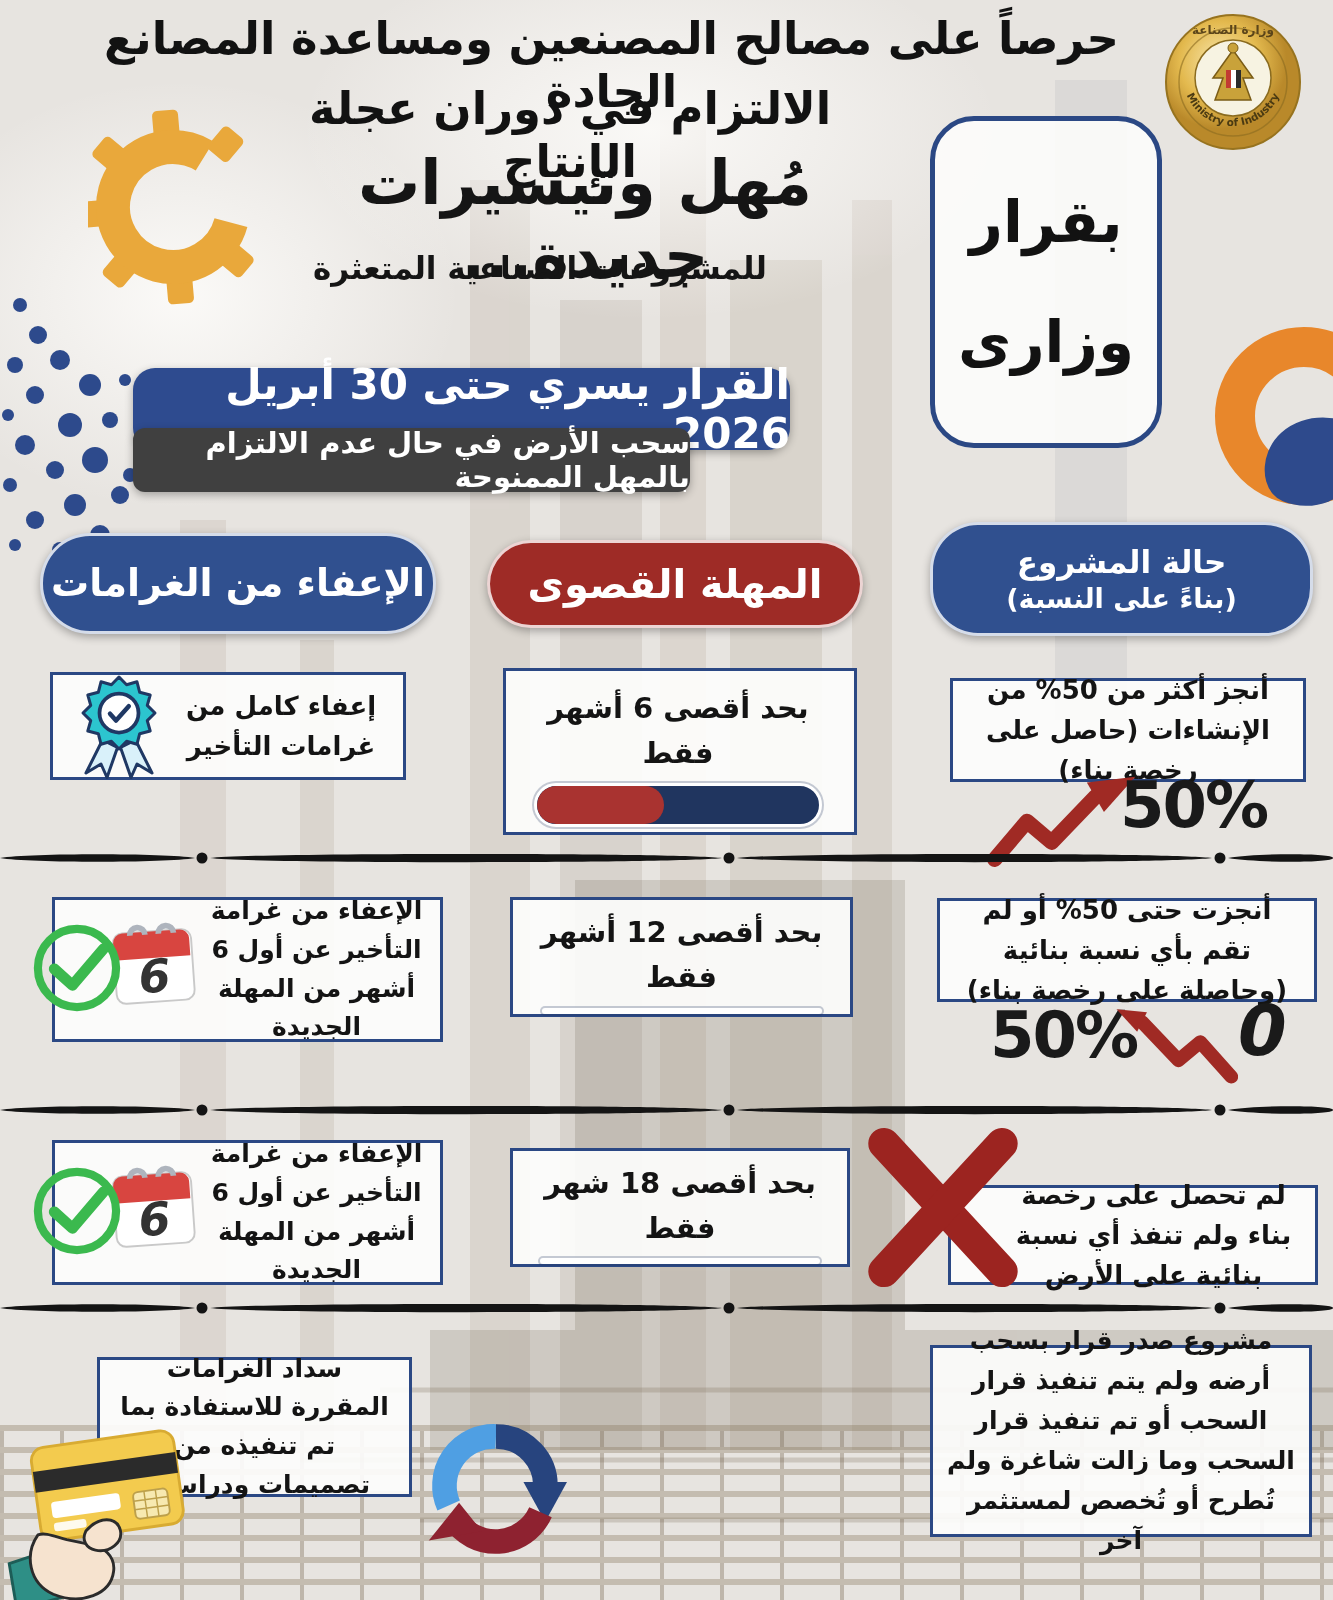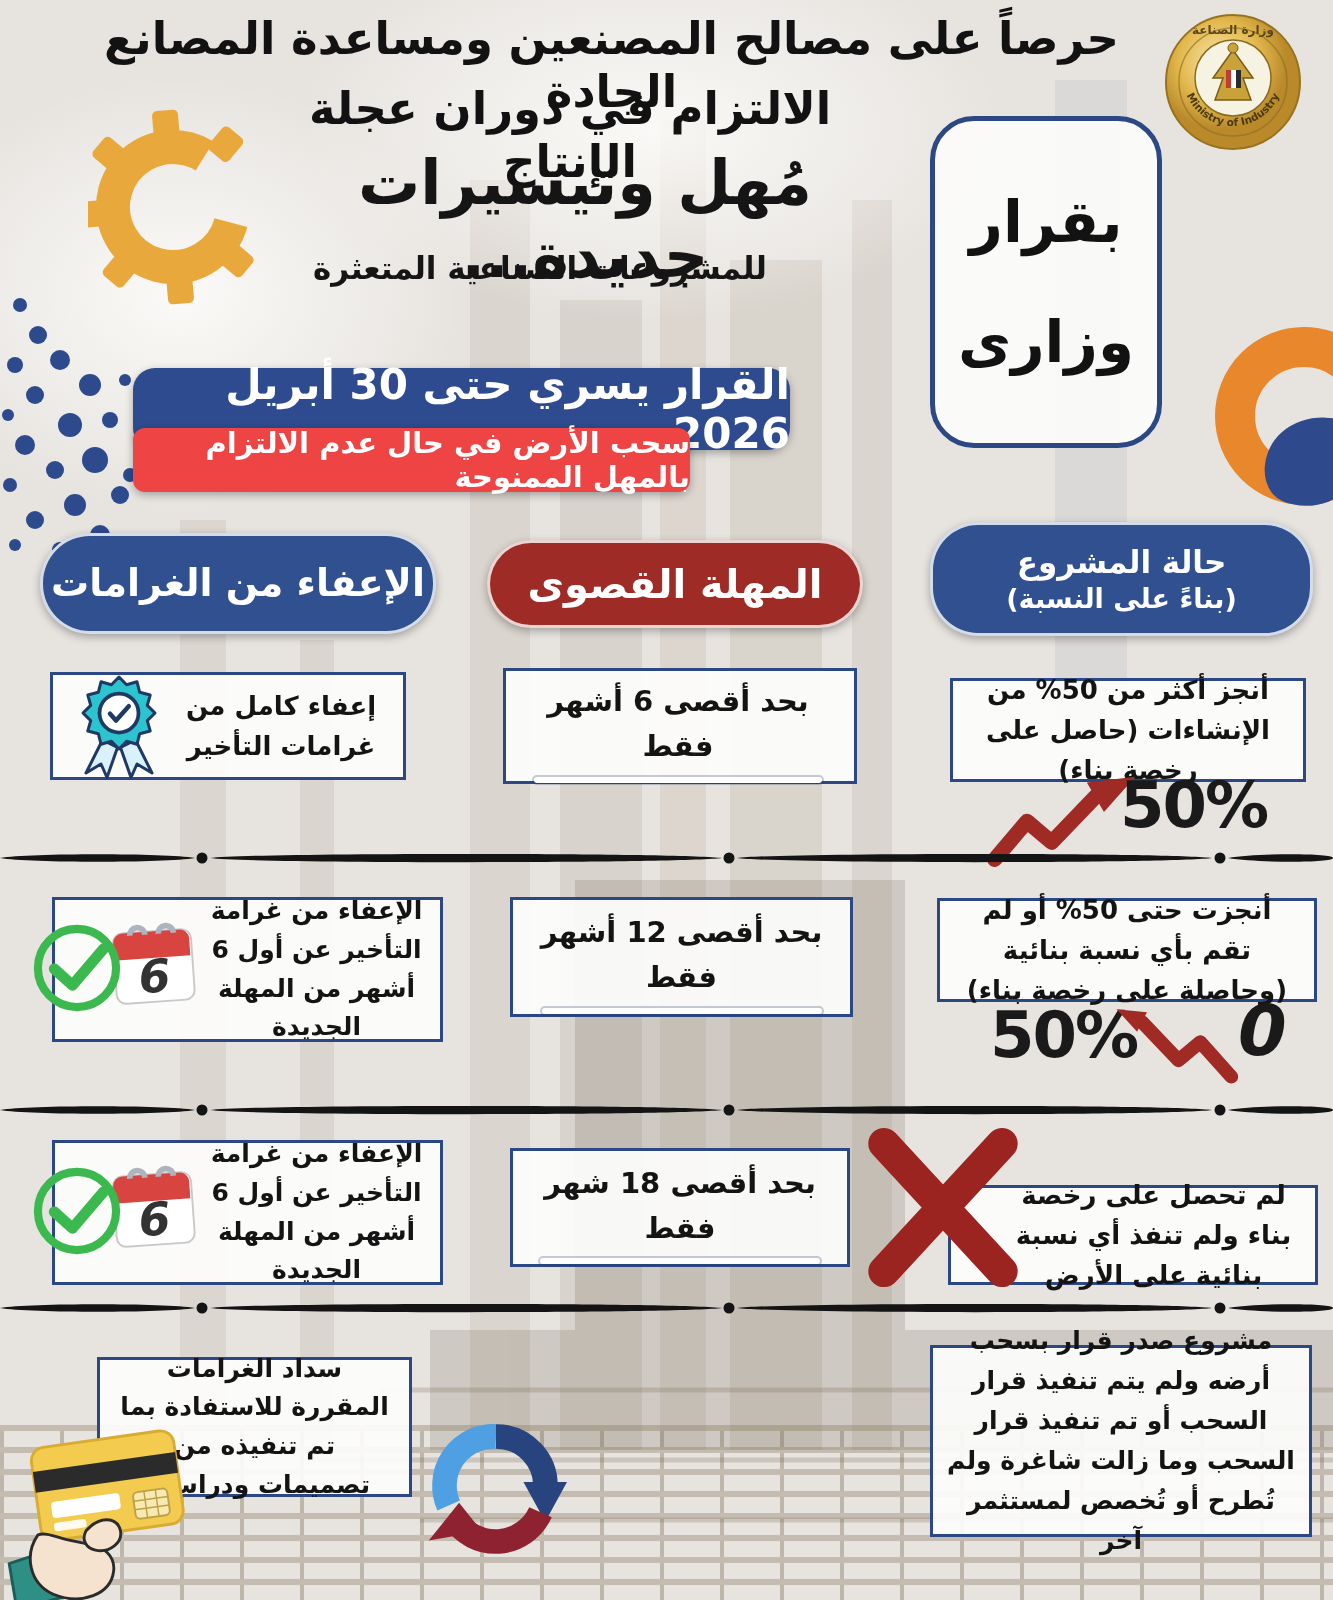--- a/index.html
+++ b/index.html
@@ -17,21 +17,21 @@
   .big-title{position:absolute;text-align:center;font-size:62px;color:#151515;}
   .subtitle{position:absolute;text-align:center;font-size:31px;color:#151515;}
   .decision-box{position:absolute;left:930px;top:116px;width:222px;height:322px;
     border:5px solid #2b4884;border-radius:44px;background:rgba(253,253,252,.88);
     display:flex;flex-direction:column;align-items:center;justify-content:center;
     font-size:58px;gap:52px;color:#121212;}
   .banner{position:absolute;color:#fff;display:flex;align-items:center;justify-content:center;
     box-shadow:0 3px 8px rgba(0,0,0,.3);}
   .banner.blue{left:133px;top:328px;width:657px;height:82px;background:#2e4b8f;
     border-radius:22px;font-size:42px;margin-top:40px;}
-  .banner.red{left:133px;top:428px;width:557px;height:64px;background:#ef4444;
+  .banner.red{left:133px;top:428px;width:557px;height:64px;background:#404040;
     border-radius:12px;font-size:29px;}
   
   .pill{position:absolute;color:#fff;display:flex;flex-direction:column;align-items:center;
     justify-content:center;text-align:center;border:3px solid rgba(255,255,255,.8);
     box-shadow:0 3px 8px rgba(0,0,0,.3);line-height:1.25;}
   .pill.exemption{left:40px;top:533px;width:390px;height:95px;background:#30508f;border-radius:50px;font-size:38px;}
   .pill.deadline{left:487px;top:540px;width:370px;height:82px;background:#9e2b26;border-radius:44px;font-size:40px;}
   .pill.status{left:930px;top:522px;width:377px;height:108px;background:#30508f;border-radius:48px;font-size:31px;}
   .pill.status .sub{font-size:27px;}
   
@@ -172,21 +172,21 @@
 
   <div class="card" style="left:950px;top:678px;width:356px;height:104px;">
     <div>أنجز أكثر من 50% من الإنشاءات (حاصل على رخصة بناء)</div>
   </div>
   <svg class="abs" style="left:985px;top:772px;" width="160" height="95" viewBox="0 0 160 100">
     <path d="M6,92 L40,52 L66,74 L112,26" fill="none" stroke="#a02a24" stroke-width="16" stroke-linecap="round" stroke-linejoin="round"></path>
     <polygon points="154,5 121,42 103,11" fill="#a02a24"></polygon>
   </svg>
   <div class="annotation" style="left:1120px;top:768px;">50%</div>
 
-  <div class="card deadline-card" style="left:503px;top:668px;width:354px;height:116px;font-size:29px;padding-left:10px;">
+  <div class="card deadline-card" style="left:503px;top:668px;width:354px;height:167px;font-size:29px;padding-left:10px;">
     <div>بحد أقصى 6 أشهر فقط</div>
     <div class="bar" style="width:282px;">
       <div class="fill" style="width: 45%;"></div>
     </div>
   </div>
 
   <div class="card" style="left:50px;top:672px;width:356px;height:108px;gap:14px;">
     <div style="width:205px;">إعفاء كامل من غرامات التأخير</div>
     <svg width="92" height="105" viewBox="0 0 120 140">
       <polygon points="38,88 16,132 36,120 44,138 58,98" fill="#d9f1fa" stroke="#1f3864" stroke-width="4" stroke-linejoin="round"></polygon>

